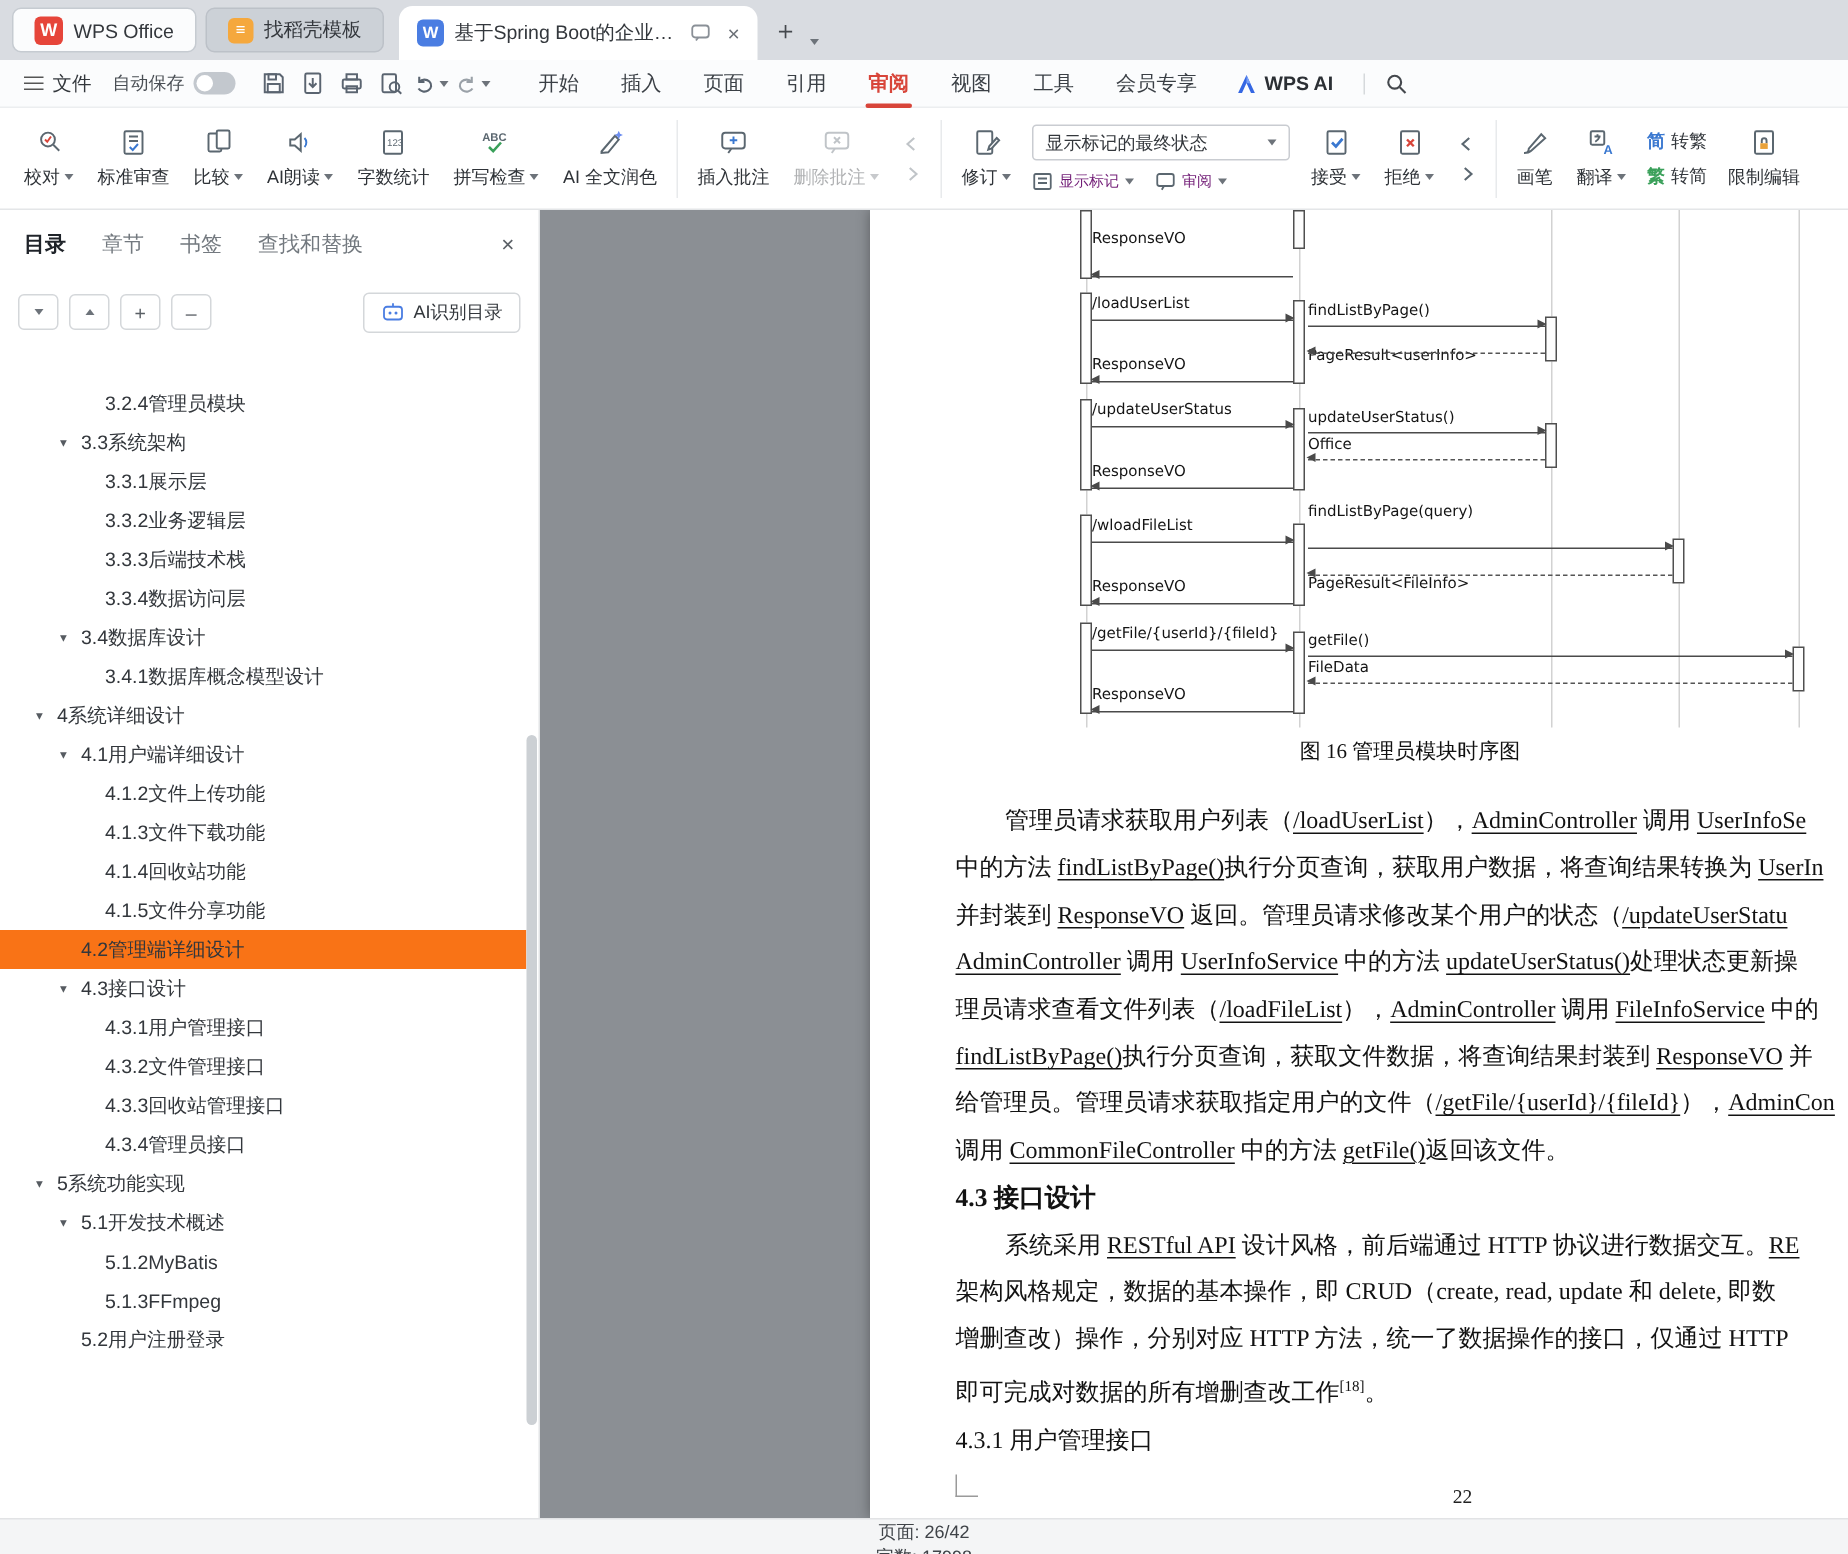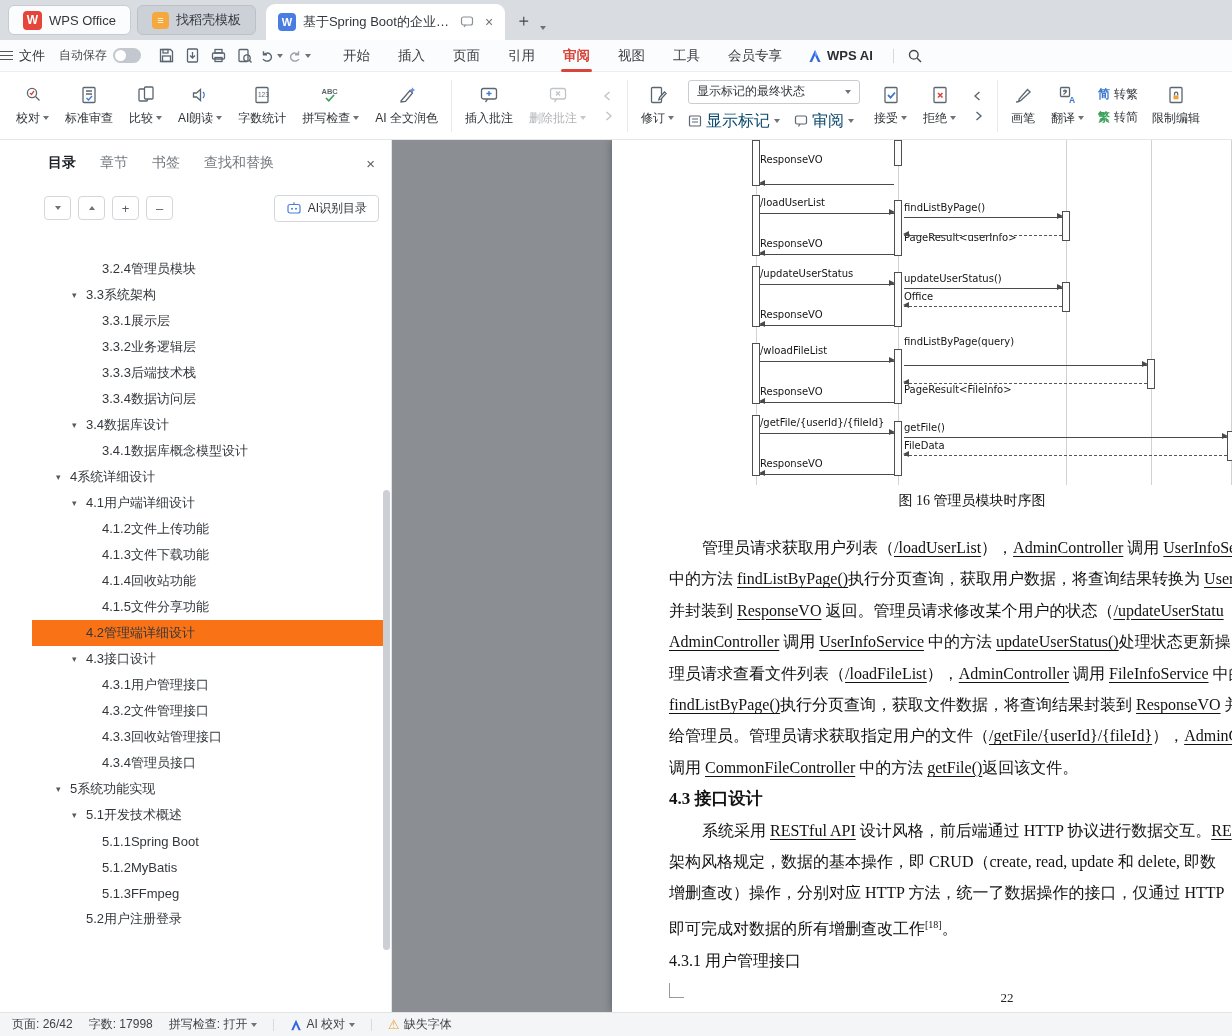--- a/index.html
+++ b/index.html
@@ -16,21 +16,21 @@
   .wps-logo{width:19px;height:19px;border-radius:4px;background:#e6453a;color:#fff;font-weight:bold;font-size:12px;display:flex;align-items:center;justify-content:center;}
   .docer-ic{width:17px;height:17px;border-radius:4px;background:#f5a83d;color:#fff;font-size:11px;display:flex;align-items:center;justify-content:center;}
   .wdoc-ic{width:18px;height:18px;border-radius:4px;background:#4a7de2;color:#fff;font-weight:bold;font-size:11px;display:flex;align-items:center;justify-content:center;}
   .doc-title{max-width:150px;overflow:hidden;text-overflow:ellipsis;white-space:nowrap;}
   .tab-x{color:#6d7278;font-size:14px;margin-left:4px;}
   .tab-plus{font-size:17px;color:#44484d;margin:0 4px 8px 10px;}
   .tab-caret{margin:0 0 10px 4px;}
   .chev{display:inline-block;width:0;height:0;border-left:3.5px solid transparent;border-right:3.5px solid transparent;border-top:4px solid #6d737a;}
 
   
-  .menubar{height:32px;background:#fbfcfd;border-bottom:1px solid #eceef0;display:flex;align-items:center;padding:0 0;font-size:13px;color:#33373c;}
+  .menubar{height:32px;background:#fbfcfd;border-bottom:1px solid #eceef0;display:flex;align-items:center;padding:0 16px;font-size:13px;color:#33373c;}
   .file-btn{display:flex;align-items:center;gap:6px;margin-right:14px;}
   .hamb{display:inline-block;width:13px;height:9px;border-top:1.6px solid #555;border-bottom:1.6px solid #555;position:relative;}
   .hamb::after{content:'';position:absolute;left:0;top:2.7px;width:13px;height:1.6px;background:#555;}
   .autosave{display:flex;align-items:center;gap:6px;font-size:12px;color:#4a4f55;margin-right:12px;}
   .switch{width:28px;height:15px;border-radius:8px;background:#c3c8ce;position:relative;}
   .switch::after{content:'';position:absolute;left:2px;top:2px;width:11px;height:11px;border-radius:50%;background:#fff;}
   .micbtn{width:22px;height:22px;display:flex;align-items:center;justify-content:center;margin:0 2px;border-radius:3px;}
   .undo-grp{display:flex;align-items:center;gap:2px;margin:0 2px;}
   .menu-tabs{display:flex;align-items:stretch;height:32px;margin-left:16px;}
   .menu-tab{padding:0 14px;display:flex;align-items:center;font-size:13.5px;color:#3a3f45;position:relative;}
@@ -42,29 +42,29 @@
   
   .ribbon{height:68px;background:#fff;border-bottom:1px solid #e4e6e8;display:flex;align-items:center;padding:0 8px;}
   .rbtn{display:flex;flex-direction:column;align-items:center;justify-content:center;gap:5px;padding:2px 8px;height:60px;border-radius:4px;font-size:12px;color:#2f3338;white-space:nowrap;}
   .rbtn.disabled{opacity:.38;}
   .lblrow{display:flex;align-items:center;gap:3px;}
   .rsep{width:1px;height:52px;background:#e8eaec;margin:0 5px;flex:none;}
   .ric{flex:none;}
   .track-col{display:flex;flex-direction:column;gap:7px;justify-content:center;margin:0 6px;}
   .dropdown{width:172px;height:24px;border:1px solid #c9ccd1;border-radius:3px;background:#fff;display:flex;align-items:center;justify-content:space-between;padding:0 8px;font-size:12px;color:#33373c;}
   .srow{display:flex;gap:14px;}
-  .small-btn{display:flex;align-items:center;gap:4px;font-size:16px;color:#0c4a6e;}
+  .small-btn{display:flex;align-items:center;gap:4px;font-size:10px;color:#701a75;}
   .mini-col{display:flex;flex-direction:column;gap:5px;margin:0 4px;}
   .mini-btn{width:20px;height:15px;border-radius:2px;display:flex;align-items:center;justify-content:center;}
   .stack2{display:flex;flex-direction:column;gap:6px;margin:0 6px;font-size:12px;color:#33373c;}
   .stack2 .srow2{display:flex;align-items:center;gap:4px;}
   .cchar{font-weight:bold;font-size:12px;}
 
   
-  .main{display:flex;height:872px;margin-left:32px;}
+  .main{display:flex;height:872px;}
   .sidebar{width:360px;flex:none;background:#fff;border-right:1px solid #e2e4e6;position:relative;overflow:hidden;}
   .side-tabs{height:46px;display:flex;align-items:center;gap:24px;padding:0 16px;font-size:14px;color:#73797f;position:relative;}
   .side-tab.active{color:#1f2329;font-weight:bold;}
   .side-x{position:absolute;right:16px;color:#5d6268;font-size:15px;}
   .side-tools{height:44px;display:flex;align-items:center;gap:7px;padding:0 12px;}
   .tool-btn{width:27px;height:24px;border:1px solid #d4d7da;border-radius:4px;background:#fff;display:flex;align-items:center;justify-content:center;color:#5a5f65;font-size:13px;}
   .ai-toc-btn{margin-left:auto;height:27px;border:1px solid #d4d7da;border-radius:4px;background:#fff;display:flex;align-items:center;gap:6px;padding:0 11px;font-size:12px;color:#33373c;}
   .toc{position:absolute;top:90px;bottom:0;left:0;right:8px;overflow:hidden;padding-top:26px;}
   .toc-row{height:26px;display:flex;align-items:center;font-size:13px;color:#33373c;white-space:nowrap;}
   .toc-row.l1{padding-left:24px;}
@@ -90,21 +90,21 @@
   .doc-text{position:absolute;left:57px;top:392px;right:0;font-family:"Liberation Serif","DejaVu Serif",serif;font-size:16px;color:#121212;line-height:31.4px;white-space:nowrap;}
   .doc-line.indent{text-indent:33px;}
   .doc-line.h2{font-weight:bold;font-size:17px;}
   .doc-line.h3{font-size:16px;}
   .u{text-decoration:underline;text-decoration-thickness:1px;text-underline-offset:3px;}
   .doc-text sup{font-size:10px;}
   .crop-mark{position:absolute;left:57px;top:843px;width:15px;height:15px;border-left:1px solid #9a9a9a;border-bottom:1px solid #9a9a9a;}
   .page-num{position:absolute;left:0;top:850px;width:790px;text-align:center;font-family:"Liberation Serif","DejaVu Serif",serif;font-size:13px;color:#222;}
 
   
-  .statusbar{height:24px;background:#f4f5f6;border-top:1px solid #e2e3e5;display:flex;align-items:center;gap:16px;padding:0 12px;font-size:12px;color:#3f4348;}
+  .statusbar{height:24px;background:#f4f5f6;border-top:1px solid #e2e3e5;display:flex;align-items:center;gap:0;padding:0 12px;font-size:12px;color:#3f4348;flex-direction:column;}
   .sitem{display:flex;align-items:center;gap:4px;}
   .sdiv{width:1px;height:12px;background:#d8dadd;}
   .warn{color:#e9a23b;font-size:13px;}
 </style>
 </head>
 <body>
 
 <div class="app">
 
   <div class="tabbar">
@@ -531,24 +531,20 @@
           <div class="toc-row l1">
             <span class="tarrow">▾</span>
             <span>5系统功能实现</span>
           </div>
           <div class="toc-row l2">
             <span class="tarrow">▾</span>
             <span>5.1开发技术概述</span>
           </div>
           <div class="toc-row l3">
             <span class="tarrow"></span>
-            <span>5.1.1Spring Boot</span>
-          </div>
-          <div class="toc-row l3">
-            <span class="tarrow"></span>
             <span>5.1.2MyBatis</span>
           </div>
           <div class="toc-row l3">
             <span class="tarrow"></span>
             <span>5.1.3FFmpeg</span>
           </div>
           <div class="toc-row l2">
             <span class="tarrow"></span>
             <span>5.2用户注册登录</span>
           </div>

